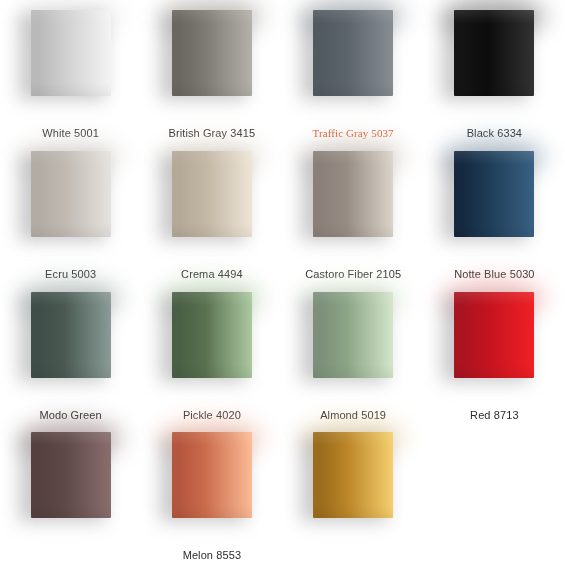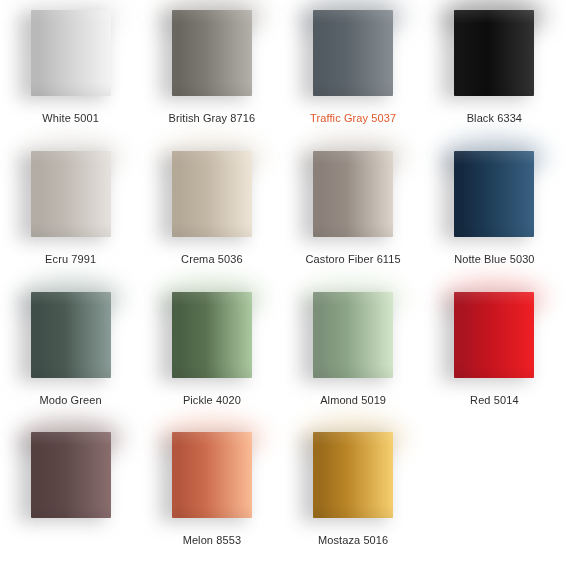--- a/index.html
+++ b/index.html
@@ -80,54 +80,55 @@
       rgba(255,255,255,0.10) 0%,
       rgba(255,255,255,0.00) 16%,
       rgba(0,0,0,0.00) 84%,
       rgba(0,0,0,0.05) 100%
     );
     pointer-events: none;
   }
 
   .swatch-label {
     position: absolute;
-    top: 111px;
+    top: 126px;
     left: 0;
     right: 0;
     text-align: center;
     font-size: 11px;
     line-height: 14px;
     letter-spacing: 0.1px;
     color: #2d2d2d;
     white-space: nowrap;
   }
 
   .swatch-label.is-selected {
     color: #e1562a;
+    font-family: Liberation Serif, serif;
   }
 </style>
 </head>
 <body>
 
 <div id="swatch-grid">
     <div class="swatch-cell">
       <div class="swatch-bloom" style="background: rgb(232, 232, 232);"></div>
       <div class="swatch-wrap">
         <div class="swatch-shadow"></div>
         <div class="swatch-chip" style="background: linear-gradient(to right, rgb(185, 185, 185) 0%, rgb(185, 185, 185) 10%, rgb(207, 207, 207) 42%, rgb(244, 244, 244) 100%);"></div>
       </div>
       <div class="swatch-label">White 5001</div>
     </div>
     <div class="swatch-cell">
       <div class="swatch-bloom" style="background: rgb(179, 176, 170);"></div>
       <div class="swatch-wrap">
         <div class="swatch-shadow"></div>
         <div class="swatch-chip" style="background: linear-gradient(to right, rgb(106, 103, 96) 0%, rgb(106, 103, 96) 10%, rgb(126, 123, 116) 42%, rgb(180, 177, 170) 100%);"></div>
       </div>
-      <div class="swatch-label">British Gray 8716</div>
+      <div class="swatch-label">British Gray 3415</div>
     </div>
     <div class="swatch-cell">
       <div class="swatch-bloom" style="background: rgb(154, 161, 167);"></div>
       <div class="swatch-wrap">
         <div class="swatch-shadow"></div>
         <div class="swatch-chip" style="background: linear-gradient(to right, rgb(82, 90, 97) 0%, rgb(82, 90, 97) 10%, rgb(92, 100, 107) 42%, rgb(134, 141, 147) 100%);"></div>
       </div>
       <div class="swatch-label is-selected">Traffic Gray 5037</div>
     </div>
     <div class="swatch-cell">
@@ -137,37 +138,37 @@
         <div class="swatch-chip" style="background: linear-gradient(to right, rgb(20, 20, 20) 0%, rgb(20, 20, 20) 10%, rgb(12, 12, 12) 42%, rgb(50, 50, 50) 100%);"></div>
       </div>
       <div class="swatch-label">Black 6334</div>
     </div>
     <div class="swatch-cell">
       <div class="swatch-bloom" style="background: rgb(221, 217, 212);"></div>
       <div class="swatch-wrap">
         <div class="swatch-shadow"></div>
         <div class="swatch-chip" style="background: linear-gradient(to right, rgb(178, 172, 165) 0%, rgb(178, 172, 165) 10%, rgb(191, 185, 178) 42%, rgb(230, 226, 221) 100%);"></div>
       </div>
-      <div class="swatch-label">Ecru 7991</div>
+      <div class="swatch-label">Ecru 5003</div>
     </div>
     <div class="swatch-cell">
       <div class="swatch-bloom" style="background: rgb(227, 219, 205);"></div>
       <div class="swatch-wrap">
         <div class="swatch-shadow"></div>
         <div class="swatch-chip" style="background: linear-gradient(to right, rgb(180, 168, 151) 0%, rgb(180, 168, 151) 10%, rgb(194, 182, 164) 42%, rgb(238, 229, 215) 100%);"></div>
       </div>
-      <div class="swatch-label">Crema 5036</div>
+      <div class="swatch-label">Crema 4494</div>
     </div>
     <div class="swatch-cell">
       <div class="swatch-bloom" style="background: rgb(207, 199, 189);"></div>
       <div class="swatch-wrap">
         <div class="swatch-shadow"></div>
         <div class="swatch-chip" style="background: linear-gradient(to right, rgb(138, 128, 121) 0%, rgb(138, 128, 121) 10%, rgb(150, 140, 132) 42%, rgb(220, 212, 202) 100%);"></div>
       </div>
-      <div class="swatch-label">Castoro Fiber 6115</div>
+      <div class="swatch-label">Castoro Fiber 2105</div>
     </div>
     <div class="swatch-cell">
       <div class="swatch-bloom" style="background: rgb(143, 164, 183);"></div>
       <div class="swatch-wrap">
         <div class="swatch-shadow"></div>
         <div class="swatch-chip" style="background: linear-gradient(to right, rgb(20, 41, 63) 0%, rgb(20, 41, 63) 10%, rgb(29, 60, 86) 42%, rgb(58, 97, 131) 100%);"></div>
       </div>
       <div class="swatch-label">Notte Blue 5030</div>
     </div>
     <div class="swatch-cell">
@@ -193,21 +194,21 @@
         <div class="swatch-chip" style="background: linear-gradient(to right, rgb(124, 144, 121) 0%, rgb(124, 144, 121) 10%, rgb(140, 164, 134) 42%, rgb(211, 230, 201) 100%);"></div>
       </div>
       <div class="swatch-label">Almond 5019</div>
     </div>
     <div class="swatch-cell">
       <div class="swatch-bloom" style="background: rgb(241, 163, 160);"></div>
       <div class="swatch-wrap">
         <div class="swatch-shadow"></div>
         <div class="swatch-chip" style="background: linear-gradient(to right, rgb(168, 20, 32) 0%, rgb(168, 20, 32) 10%, rgb(196, 20, 31) 42%, rgb(240, 31, 36) 100%);"></div>
       </div>
-      <div class="swatch-label">Red 5014</div>
+      <div class="swatch-label">Red 8713</div>
     </div>
     <div class="swatch-cell">
       <div class="swatch-bloom" style="background: rgb(160, 138, 138);"></div>
       <div class="swatch-wrap">
         <div class="swatch-shadow"></div>
         <div class="swatch-chip" style="background: linear-gradient(to right, rgb(84, 64, 63) 0%, rgb(84, 64, 63) 10%, rgb(94, 72, 72) 42%, rgb(138, 110, 110) 100%);"></div>
       </div>
     </div>
     <div class="swatch-cell">
       <div class="swatch-bloom" style="background: rgb(243, 184, 164);"></div>
@@ -216,15 +217,14 @@
         <div class="swatch-chip" style="background: linear-gradient(to right, rgb(180, 86, 62) 0%, rgb(180, 86, 62) 10%, rgb(204, 108, 77) 42%, rgb(251, 187, 149) 100%);"></div>
       </div>
       <div class="swatch-label">Melon 8553</div>
     </div>
     <div class="swatch-cell">
       <div class="swatch-bloom" style="background: rgb(230, 207, 160);"></div>
       <div class="swatch-wrap">
         <div class="swatch-shadow"></div>
         <div class="swatch-chip" style="background: linear-gradient(to right, rgb(154, 108, 28) 0%, rgb(154, 108, 28) 10%, rgb(186, 133, 38) 42%, rgb(246, 207, 110) 100%);"></div>
       </div>
-      <div class="swatch-label">Mostaza 5016</div>
     </div>
   </div>
 
 </body></html>

